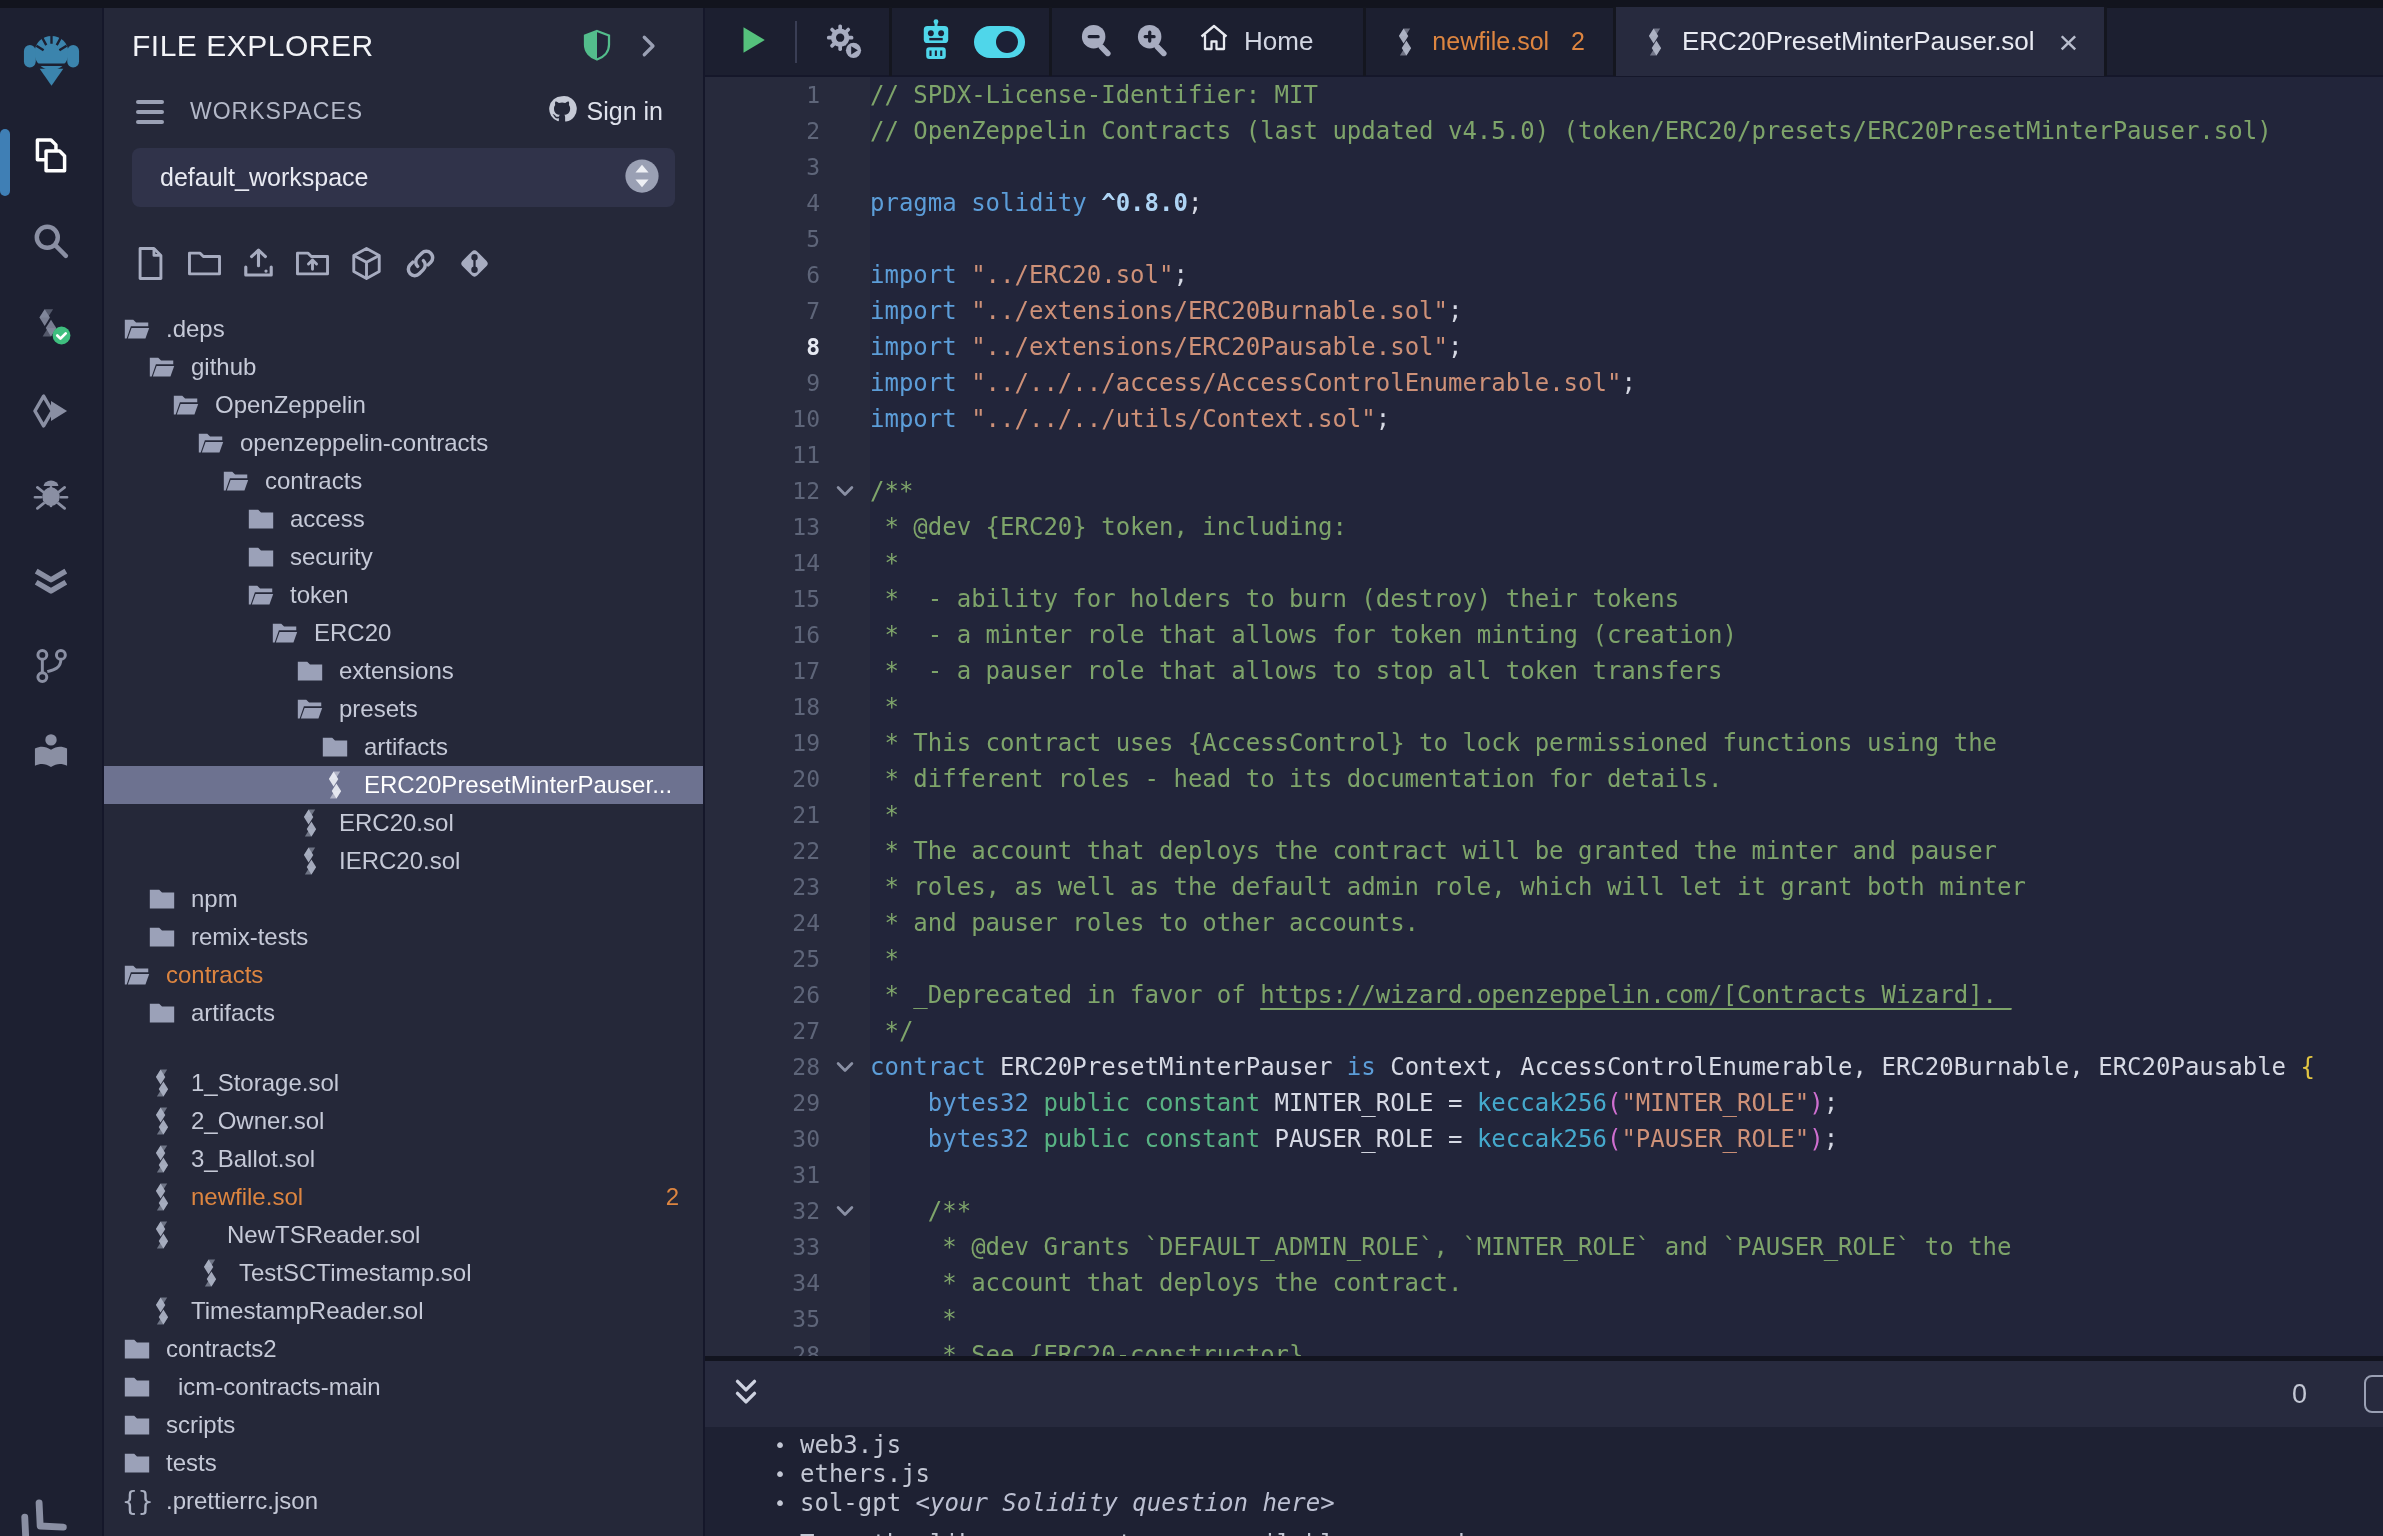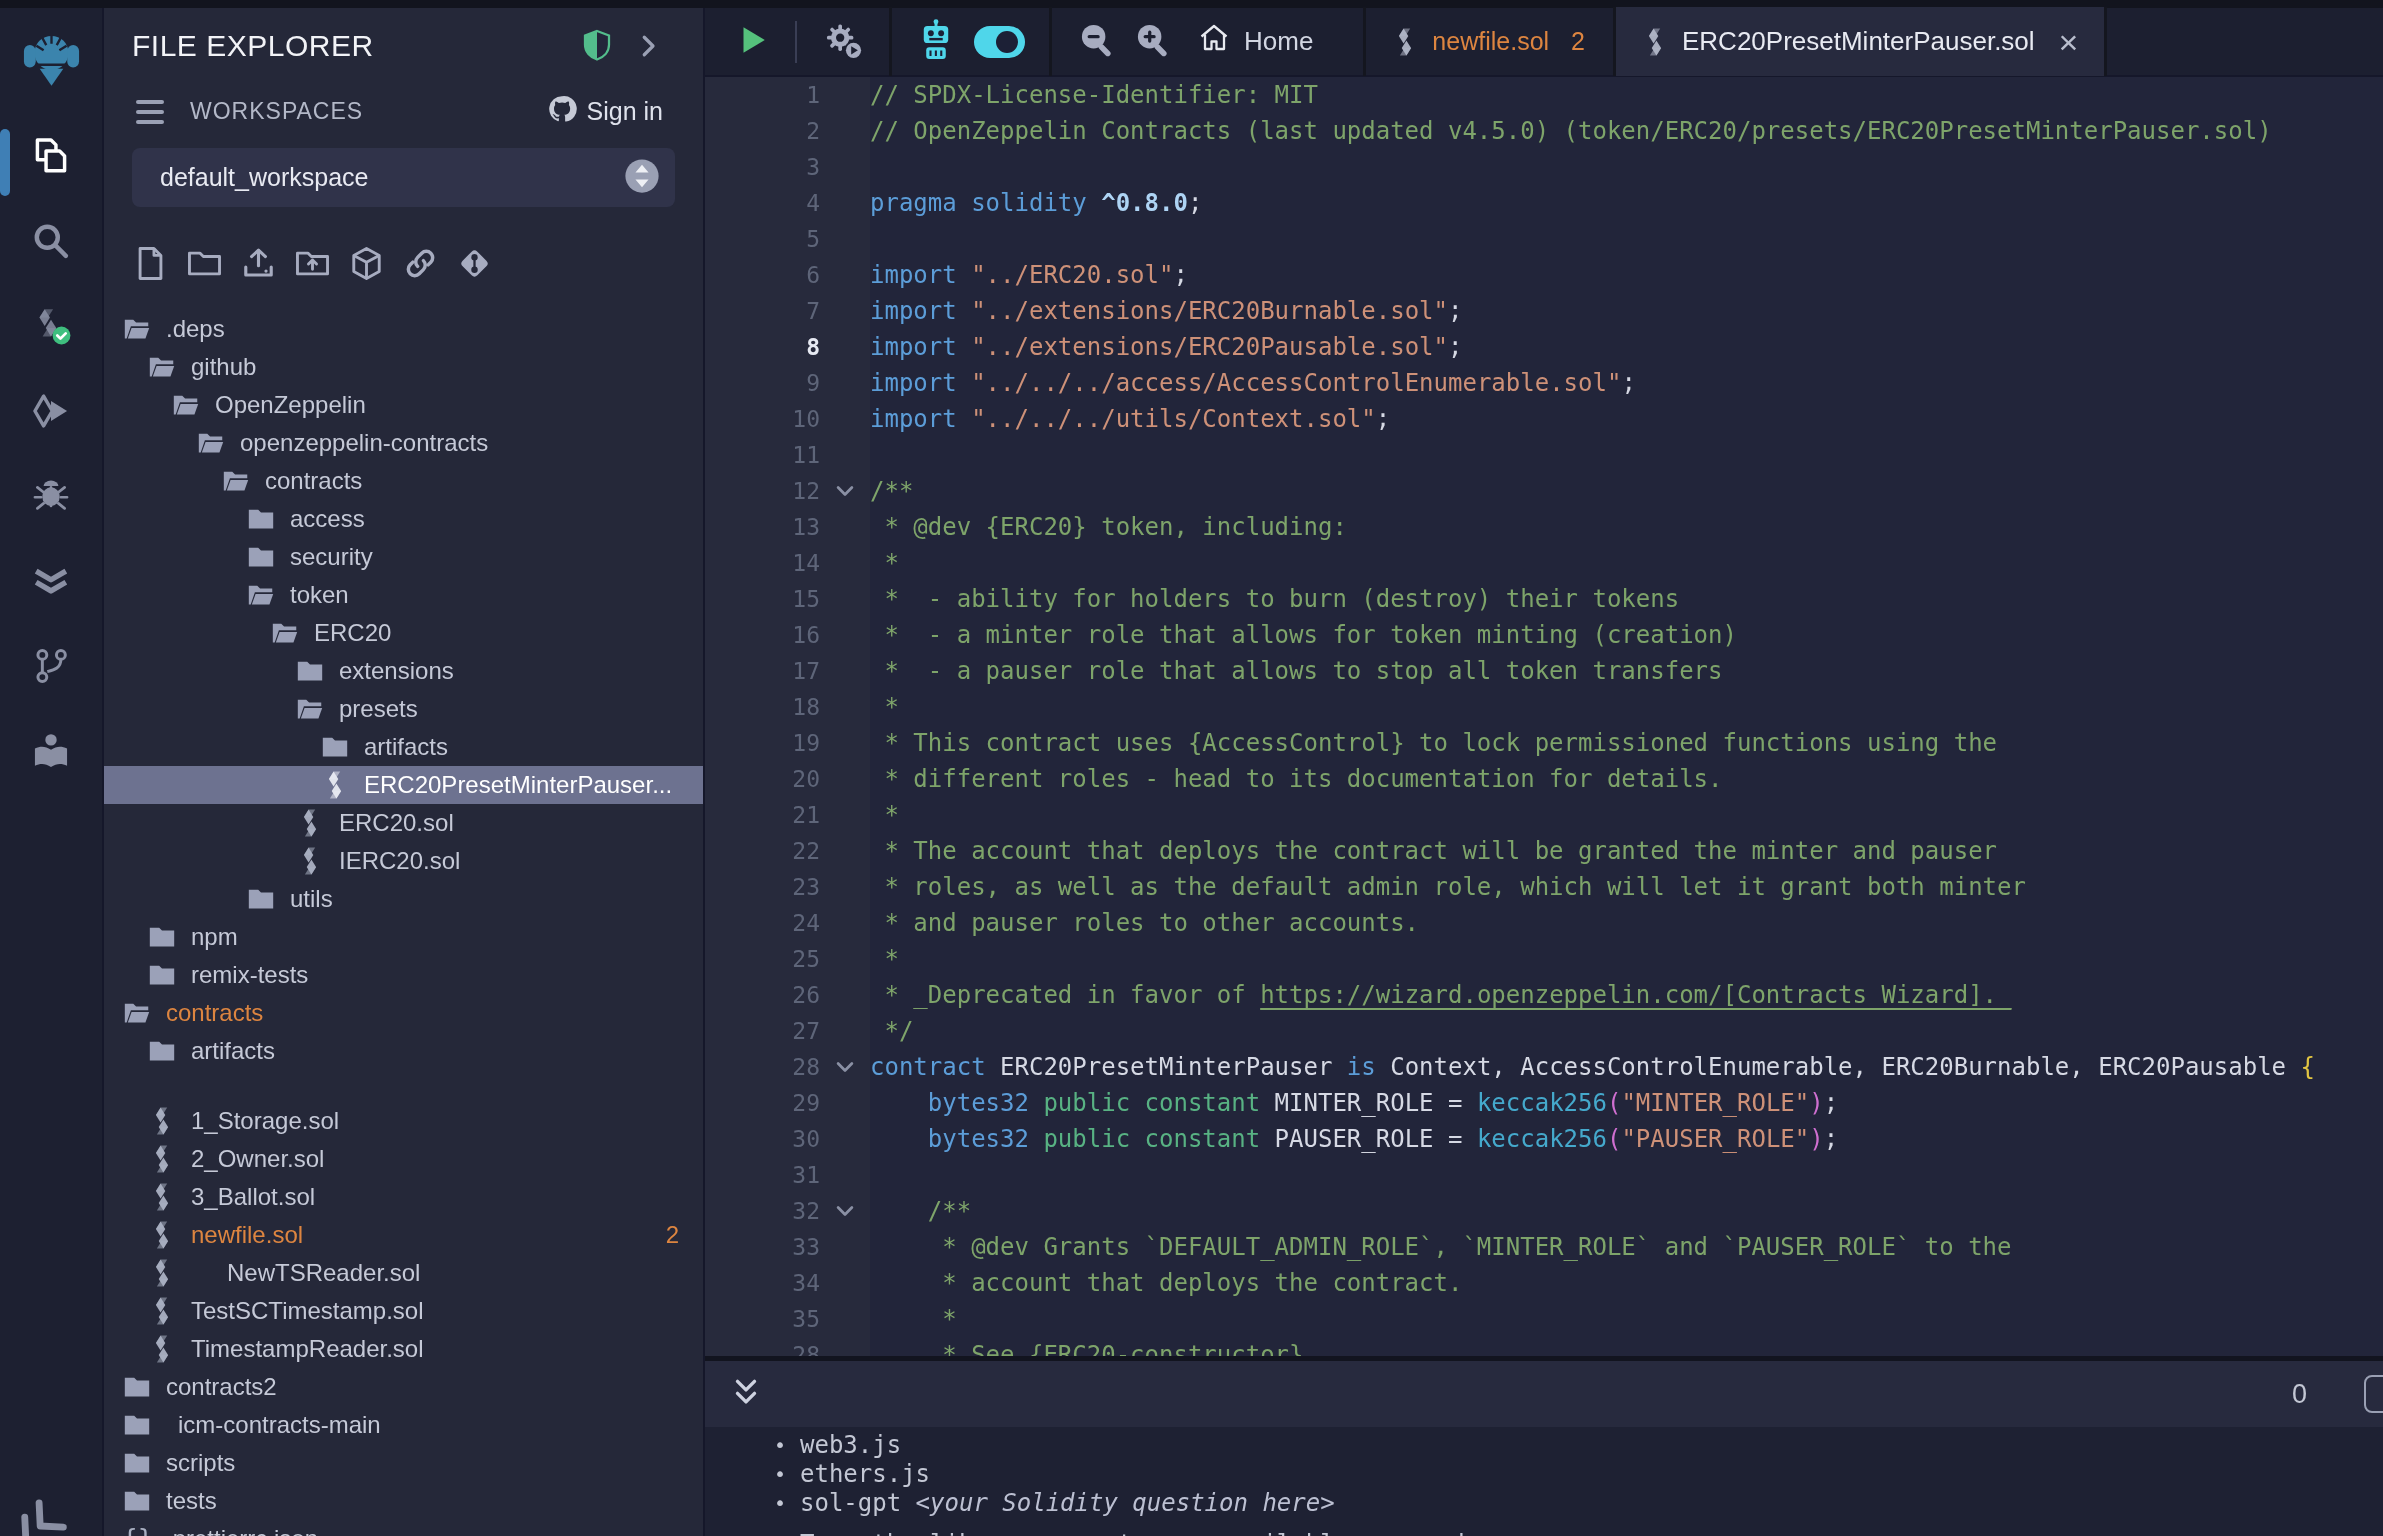--- a/index.html
+++ b/index.html
@@ -401,28 +401,20 @@
           <span class="tico fico">
             <svg viewBox="0 0 26 32" fill="currentColor">
               <path d="M18.5 1.5h-7l-5 8h7z" opacity=".55"></path>
               <path d="M11.5 1.5l-5 8 5 8 5-8z" opacity=".95"></path>
               <path d="M7.5 30.5h7l5-8h-7z" opacity=".55"></path>
               <path d="M14.5 30.5l5-8-5-8-5 8z" opacity=".95"></path>
             </svg>
           </span>
           <span>IERC20.sol</span>
         </div>
-        <div class="tree-row" style="padding-left: 142px;">
-          <span class="tico">
-            <svg viewBox="0 0 32 32" fill="currentColor">
-              <path d="M3 6h10l3 3h13v17H3z" rx="2"></path>
-            </svg>
-          </span>
-          <span>utils</span>
-        </div>
         <div class="tree-row" style="padding-left: 43px;">
           <span class="tico">
             <svg viewBox="0 0 32 32" fill="currentColor">
               <path d="M3 6h10l3 3h13v17H3z" rx="2"></path>
             </svg>
           </span>
           <span>npm</span>
         </div>
         <div class="tree-row" style="padding-left: 43px;">
           <span class="tico">
@@ -498,21 +490,21 @@
           <span class="tico fico">
             <svg viewBox="0 0 26 32" fill="currentColor">
               <path d="M18.5 1.5h-7l-5 8h7z" opacity=".55"></path>
               <path d="M11.5 1.5l-5 8 5 8 5-8z" opacity=".95"></path>
               <path d="M7.5 30.5h7l5-8h-7z" opacity=".55"></path>
               <path d="M14.5 30.5l5-8-5-8-5 8z" opacity=".95"></path>
             </svg>
           </span>
           <span>NewTSReader.sol</span>
         </div>
-        <div class="tree-row" style="padding-left: 43px;">
+        <div class="tree-row" style="padding-left: 43px; margin-left: 48px;">
           <span class="tico fico">
             <svg viewBox="0 0 26 32" fill="currentColor">
               <path d="M18.5 1.5h-7l-5 8h7z" opacity=".55"></path>
               <path d="M11.5 1.5l-5 8 5 8 5-8z" opacity=".95"></path>
               <path d="M7.5 30.5h7l5-8h-7z" opacity=".55"></path>
               <path d="M14.5 30.5l5-8-5-8-5 8z" opacity=".95"></path>
             </svg>
           </span>
           <span>TestSCTimestamp.sol</span>
         </div>

